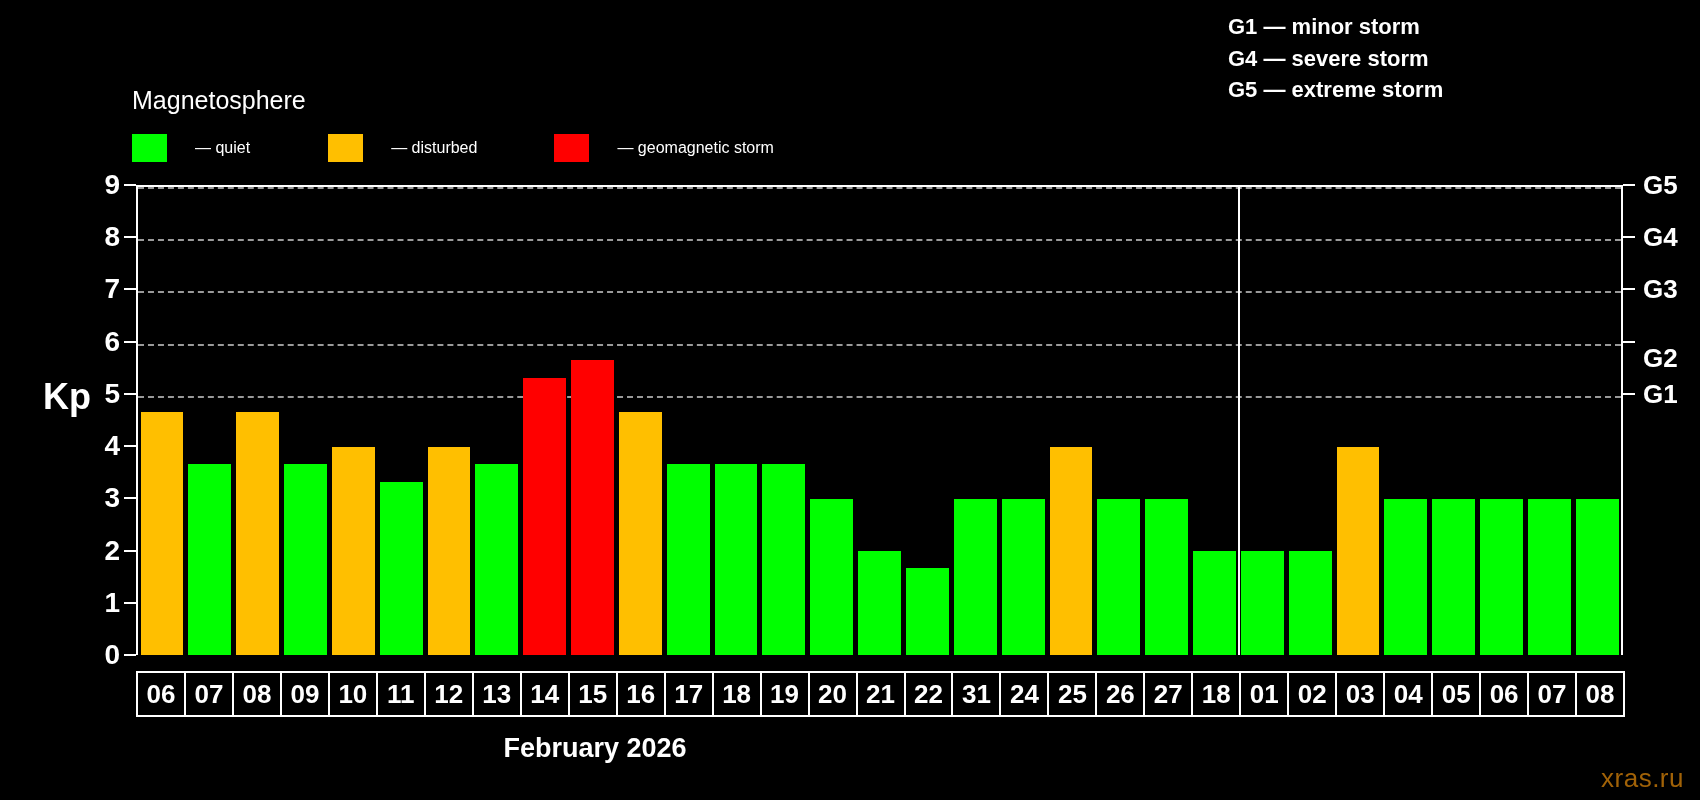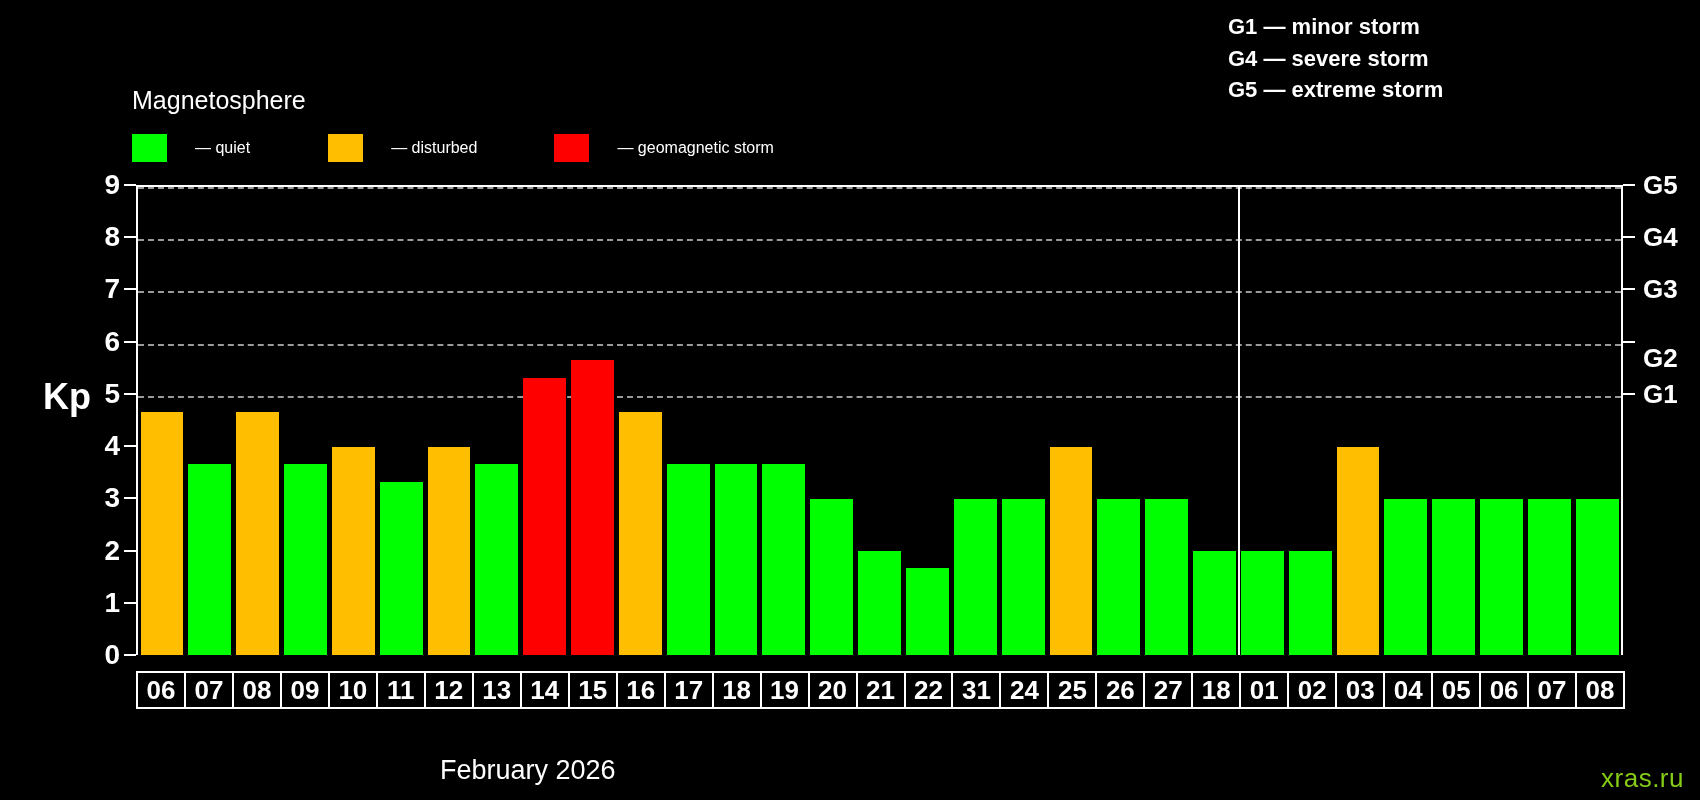--- a/index.html
+++ b/index.html
@@ -197,21 +197,21 @@
     border-top: 2px solid #ffffff;
     transform: translateY(-1px);
   }
 
   
   .datebar {
     position: absolute;
     left: 136px;
     top: 671px;
     width: 1487px;
-    height: 38px;
+    height: 46px;
     display: flex;
     box-sizing: border-box;
     justify-content: space-between;
   }
   .date-cell {
     flex: 1 1 0;
     border: 2px solid #ffffff;
     margin-right: -2px;
     box-sizing: border-box;
     display: flex;
@@ -221,33 +221,33 @@
     font-weight: bold;
     color: #ffffff;
     background: #000000;
   }
 
   
   .month-label {
     position: absolute;
     top: 733px;
     font-size: 27px;
-    font-weight: normal;
-    white-space: nowrap;
-    margin-top: 22px;
+    font-weight: bold;
+    white-space: nowrap;
+    text-align: center;
   }
   #month-label-0 { left: 440px; width: 310px; }
   #month-label-1 { left: 1192px; width: 290px; }
 
   .watermark {
     position: absolute;
     right: 16px;
     bottom: 6px;
     font-size: 26px;
-    color: #84cc16;
+    color: #a16207;
     letter-spacing: 0.5px;
   }
 </style>
 </head>
 <body>
 
 <div class="root">
 
   <div class="subtitle">Magnetosphere</div>
 

